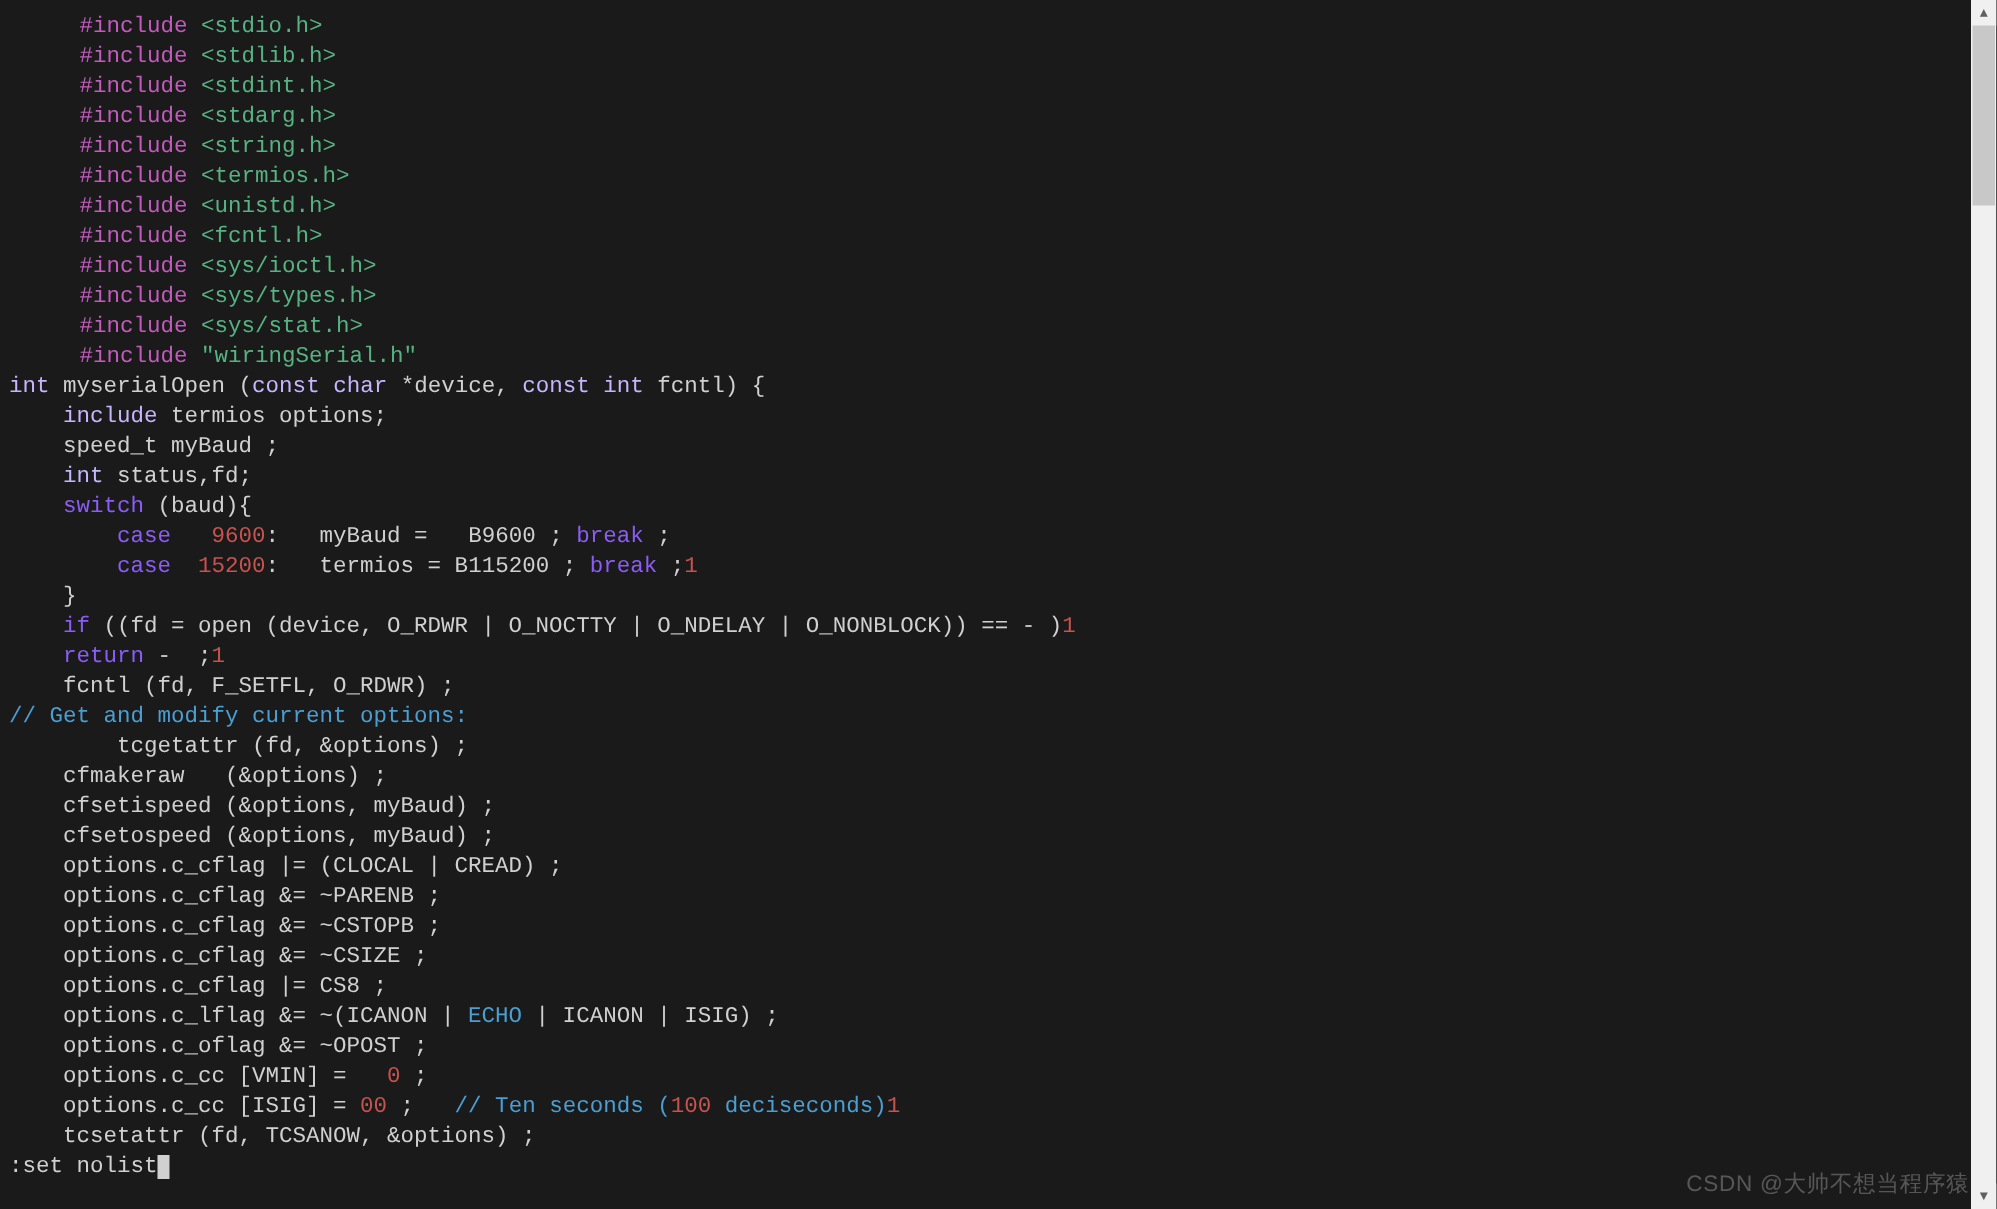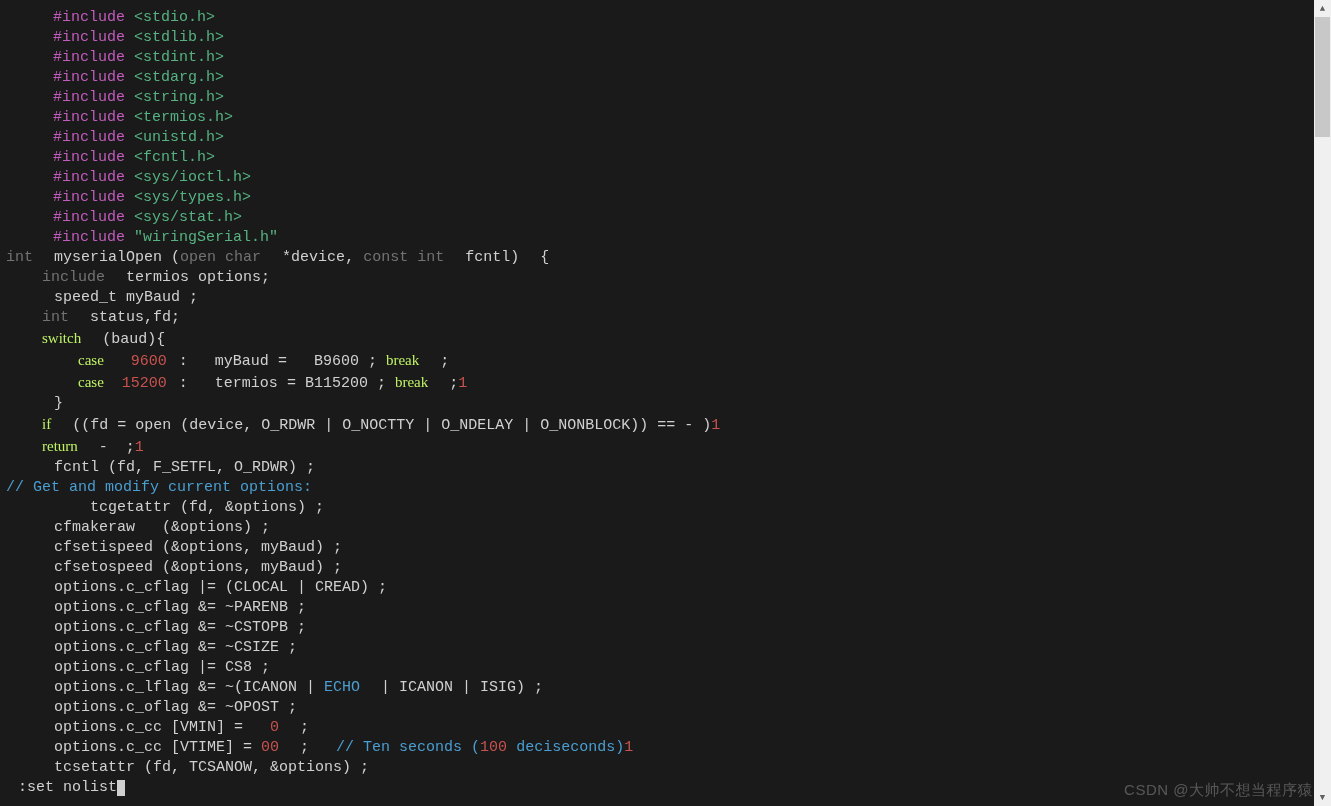--- a/index.html
+++ b/index.html
@@ -50,25 +50,25 @@
     top: 17px;
     width: 15px;
     height: 120px;
     background: #c8c8c8;
   }
 
   
   .pp   { color: #c25bbd; margin-left: 47px; }      
   .hdr  { color: #56b381; margin-top: 23px; }      
   .strlit { color: #56b381; }    
-  .kwtype { color: #737373; }    
-  .kwctl  { color: #bef264; font-family: Liberation Serif, serif; }    
+  .kwtype { color: #c4b5fd; }    
+  .kwctl  { color: #8b5cf6; }    
   .num  { color: #c8524e; }      
   .cmt  { color: #4a9ed1; }
-  .txt  { color: #d0d0d0; margin-left: 12px; }
+  .txt  { color: #d0d0d0; }
   .cursor {
     display: inline-block;
     width: 8px;
     height: 16px;
     background: #d0d0d0;
     vertical-align: text-bottom;
   }
 
   .watermark {
     position: absolute;
@@ -88,21 +88,21 @@
 <span><span class="pp">#include</span> <span class="hdr">&lt;stdint.h&gt;</span></span>
 <span><span class="pp">#include</span> <span class="hdr">&lt;stdarg.h&gt;</span></span>
 <span><span class="pp">#include</span> <span class="hdr">&lt;string.h&gt;</span></span>
 <span><span class="pp">#include</span> <span class="hdr">&lt;termios.h&gt;</span></span>
 <span><span class="pp">#include</span> <span class="hdr">&lt;unistd.h&gt;</span></span>
 <span><span class="pp">#include</span> <span class="hdr">&lt;fcntl.h&gt;</span></span>
 <span><span class="pp">#include</span> <span class="hdr">&lt;sys/ioctl.h&gt;</span></span>
 <span><span class="pp">#include</span> <span class="hdr">&lt;sys/types.h&gt;</span></span>
 <span><span class="pp">#include</span> <span class="hdr">&lt;sys/stat.h&gt;</span></span>
 <span><span class="pp">#include</span> <span class="strlit">"wiringSerial.h"</span></span>
-<span><span class="kwtype">int</span> <span class="txt">myserialOpen</span> (<span class="kwtype">open char</span> <span class="txt">*device</span>, <span class="kwtype">const int</span> <span class="txt">fcntl</span>) <span class="txt">{</span></span>
+<span><span class="kwtype">int</span> <span class="txt">myserialOpen</span> (<span class="kwtype">const char</span> <span class="txt">*device</span>, <span class="kwtype">const int</span> <span class="txt">fcntl</span>) <span class="txt">{</span></span>
 <span>    <span class="kwtype">include</span><span class="txt"> termios options;</span></span>
 <span class="txt">    speed_t myBaud ;</span>
 <span>    <span class="kwtype">int</span><span class="txt"> status,fd;</span></span>
 <span>    <span class="kwctl">switch</span><span class="txt"> (baud){</span></span>
 <span>        <span class="kwctl">case</span>   <span class="num">9600</span><span class="txt">:   myBaud =   B9600 ; </span><span class="kwctl">break</span><span class="txt"> ;</span></span>
 <span>        <span class="kwctl">case</span>  <span class="num">15200</span><span class="txt">:   termios = B115200 ; </span><span class="kwctl">break</span><span class="txt"> ;</span><span class="num">1</span></span>
 <span>    <span class="txt">}</span></span>
 <span>    <span class="kwctl">if</span><span class="txt"> ((fd = open (device, O_RDWR | O_NOCTTY | O_NDELAY | O_NONBLOCK)) == - )</span><span class="num">1</span></span>
 <span>    <span class="kwctl">return</span><span class="txt"> -  ;</span><span class="num">1</span></span>
 <span class="txt">    fcntl (fd, F_SETFL, O_RDWR) ;</span>
@@ -112,21 +112,21 @@
 <span class="txt">    cfsetispeed (&amp;options, myBaud) ;</span>
 <span class="txt">    cfsetospeed (&amp;options, myBaud) ;</span>
 <span class="txt">    options.c_cflag |= (CLOCAL | CREAD) ;</span>
 <span class="txt">    options.c_cflag &amp;= ~PARENB ;</span>
 <span class="txt">    options.c_cflag &amp;= ~CSTOPB ;</span>
 <span class="txt">    options.c_cflag &amp;= ~CSIZE ;</span>
 <span class="txt">    options.c_cflag |= CS8 ;</span>
 <span><span class="txt">    options.c_lflag &amp;= ~(ICANON | </span><span class="cmt">ECHO</span><span class="txt"> | ICANON | ISIG) ;</span></span>
 <span class="txt">    options.c_oflag &amp;= ~OPOST ;</span>
 <span><span class="txt">    options.c_cc [VMIN] =   </span><span class="num">0</span><span class="txt"> ;</span></span>
-<span><span class="txt">    options.c_cc [VTIME] = </span><span class="num">00</span><span class="txt"> ;   </span><span class="cmt">// Ten seconds (</span><span class="num">100</span><span class="cmt"> deciseconds)</span><span class="num">1</span></span>
+<span><span class="txt">    options.c_cc [ISIG] = </span><span class="num">00</span><span class="txt"> ;   </span><span class="cmt">// Ten seconds (</span><span class="num">100</span><span class="cmt"> deciseconds)</span><span class="num">1</span></span>
 <span class="txt">    tcsetattr (fd, TCSANOW, &amp;options) ;</span>
 <span><span class="txt">:set nolist</span><span class="cursor"></span></span></div>
 
 <div class="scrollbar-track">
   <div class="scrollbar-btn top">▲</div>
   <div class="scrollbar-thumb"></div>
   <div class="scrollbar-btn bottom">▼</div>
 </div>
 
 <div class="watermark">CSDN @大帅不想当程序猿</div>

